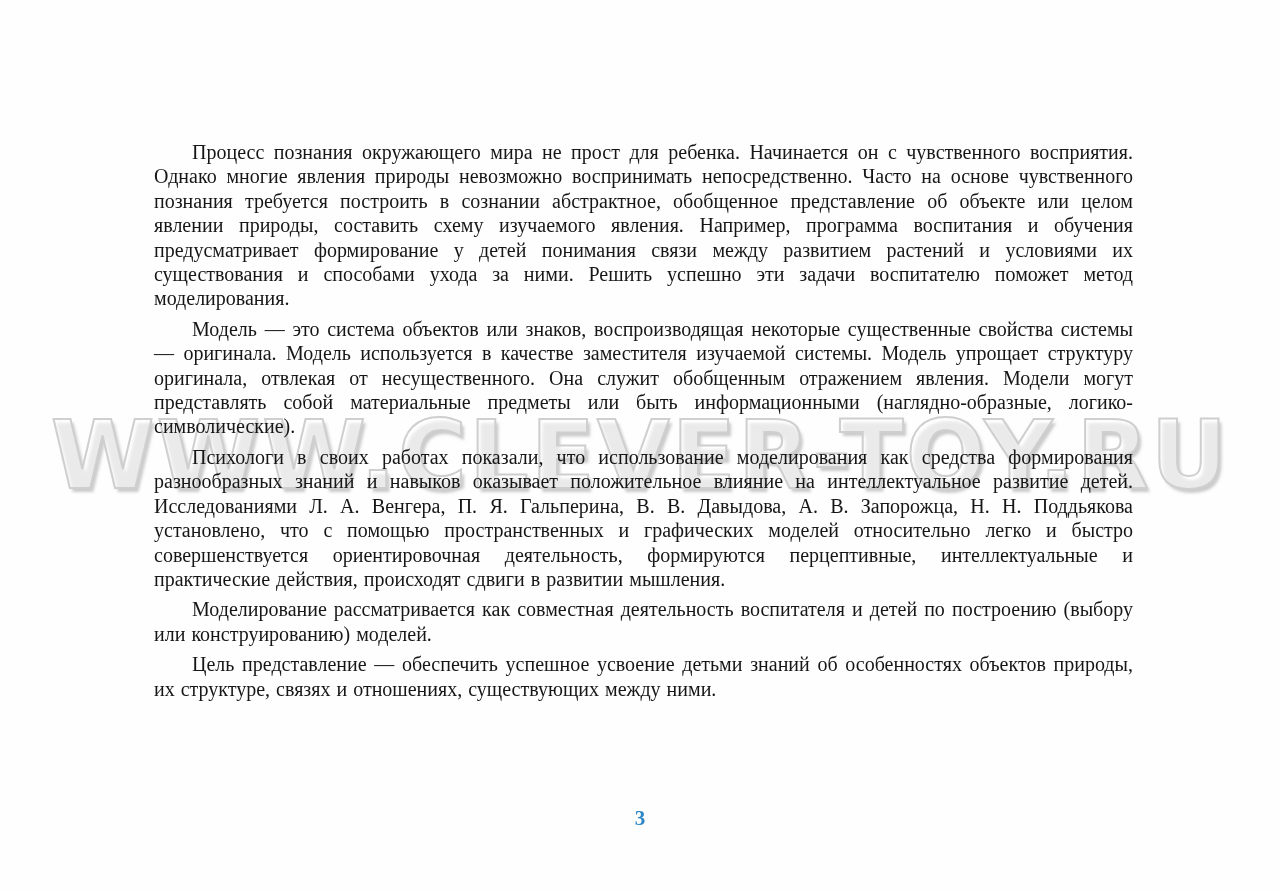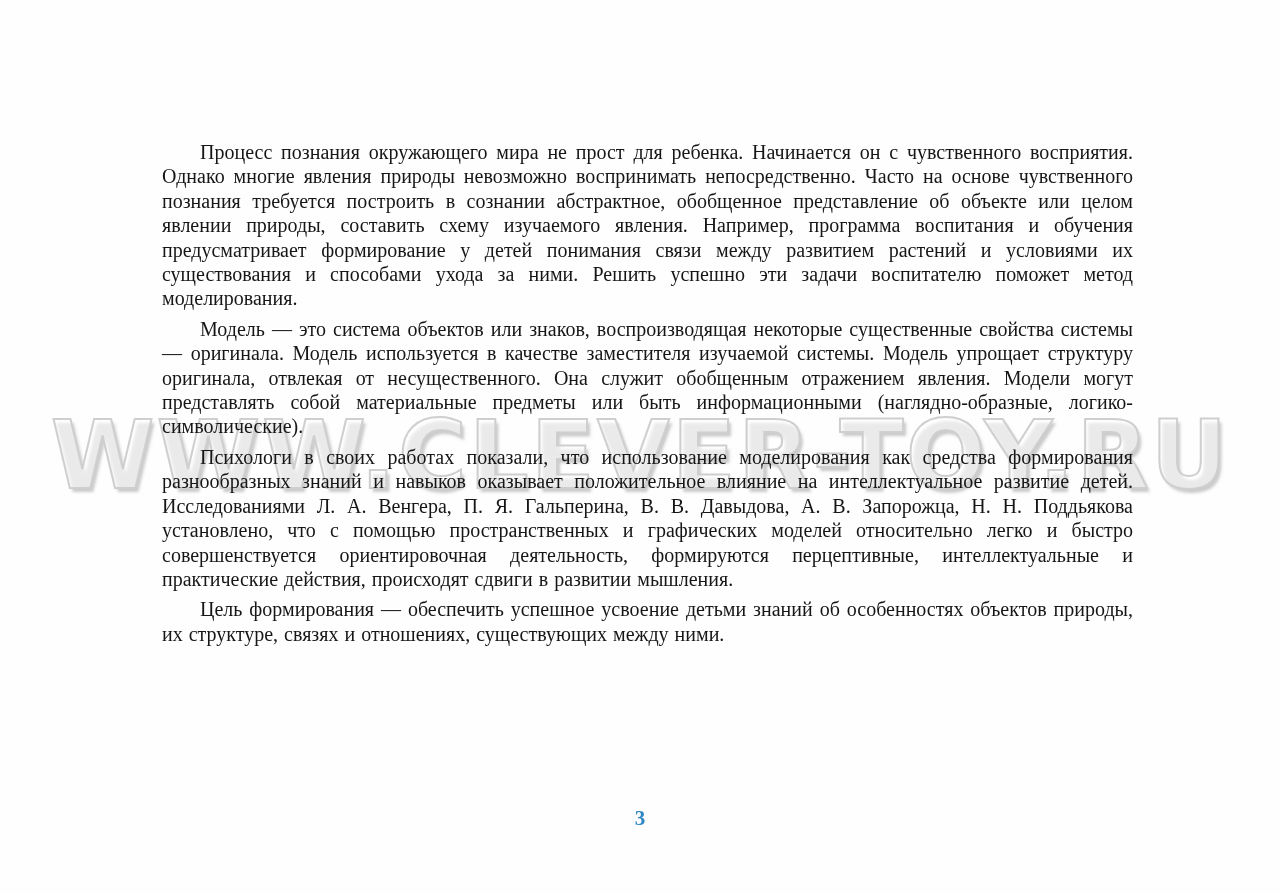--- a/index.html
+++ b/index.html
@@ -40,21 +40,21 @@
   }
   .doc-title {
     margin: 0 0 9px 0;
     text-align: center;
     font-size: 27px;
     font-weight: bold;
     color: #2e86c5;
     line-height: 32px;
   }
   .para {
-    margin: 0 0 6px 12px;
+    margin: 0 0 6px 4px;
     font-size: 20px;
     line-height: 24.4px;
     text-align: justify;
     text-indent: 38px;
     color: #161616;
     word-spacing: 1px;
   }
   .para b {
     font-weight: normal;
   }
@@ -79,21 +79,22 @@
 
   <div class="content">
 
 
     <p class="para"><b></b><span>Процесс познания окружающего мира не прост для ребенка. Начинается он с чувственного восприятия. Однако многие явления природы невозможно воспринимать непосредственно. Часто на основе чувственного познания требуется построить в сознании абстрактное, обобщенное представление об объекте или целом явлении природы, составить схему изучаемого явления. Например, программа воспитания и обучения предусматривает формирование у детей понимания связи между развитием растений и условиями их существования и способами ухода за ними. Решить успешно эти задачи воспитателю поможет метод моделирования.</span></p>
 
     <p class="para"><b>Модель</b><span> — это система объектов или знаков, воспроизводящая некоторые существенные свойства системы — оригинала. Модель используется в качестве заместителя изучаемой системы. Модель упрощает структуру оригинала, отвлекая от несущественного. Она служит обобщенным отражением явления. Модели могут представлять собой материальные предметы или быть информационными (наглядно-образные, логико-символические).</span></p>
 
     <p class="para"><b></b><span>Психологи в своих работах показали, что использование моделирования как средства формирования разнообразных знаний и навыков оказывает положительное влияние на интеллектуальное развитие детей. Исследованиями Л. А. Венгера, П. Я. Гальперина, В. В. Давыдова, А. В. Запорожца, Н. Н. Поддьякова установлено, что с помощью пространственных и графических моделей относительно легко и быстро совершенствуется ориентировочная деятельность, формируются перцептивные, интеллектуальные и практические действия, происходят сдвиги в развитии мышления.</span></p>
 
+    <p class="para"><b></b><span>Моделирование рассматривается как совместная деятельность воспитателя и детей по построению (выбору или конструированию) моделей.</span></p>
 
-    <p class="para"><b>Цель формирования</b><span> — обеспечить успешное усвоение детьми знаний об особенностях объектов природы, их структуре, связях и отношениях, существующих между ними.</span></p>
+    <p class="para"><b>Цель представление</b><span> — обеспечить успешное усвоение детьми знаний об особенностях объектов природы, их структуре, связях и отношениях, существующих между ними.</span></p>
 
 
   </div>
 
   <div class="page-number">3</div>
 
 </div>
 
 </body></html>

